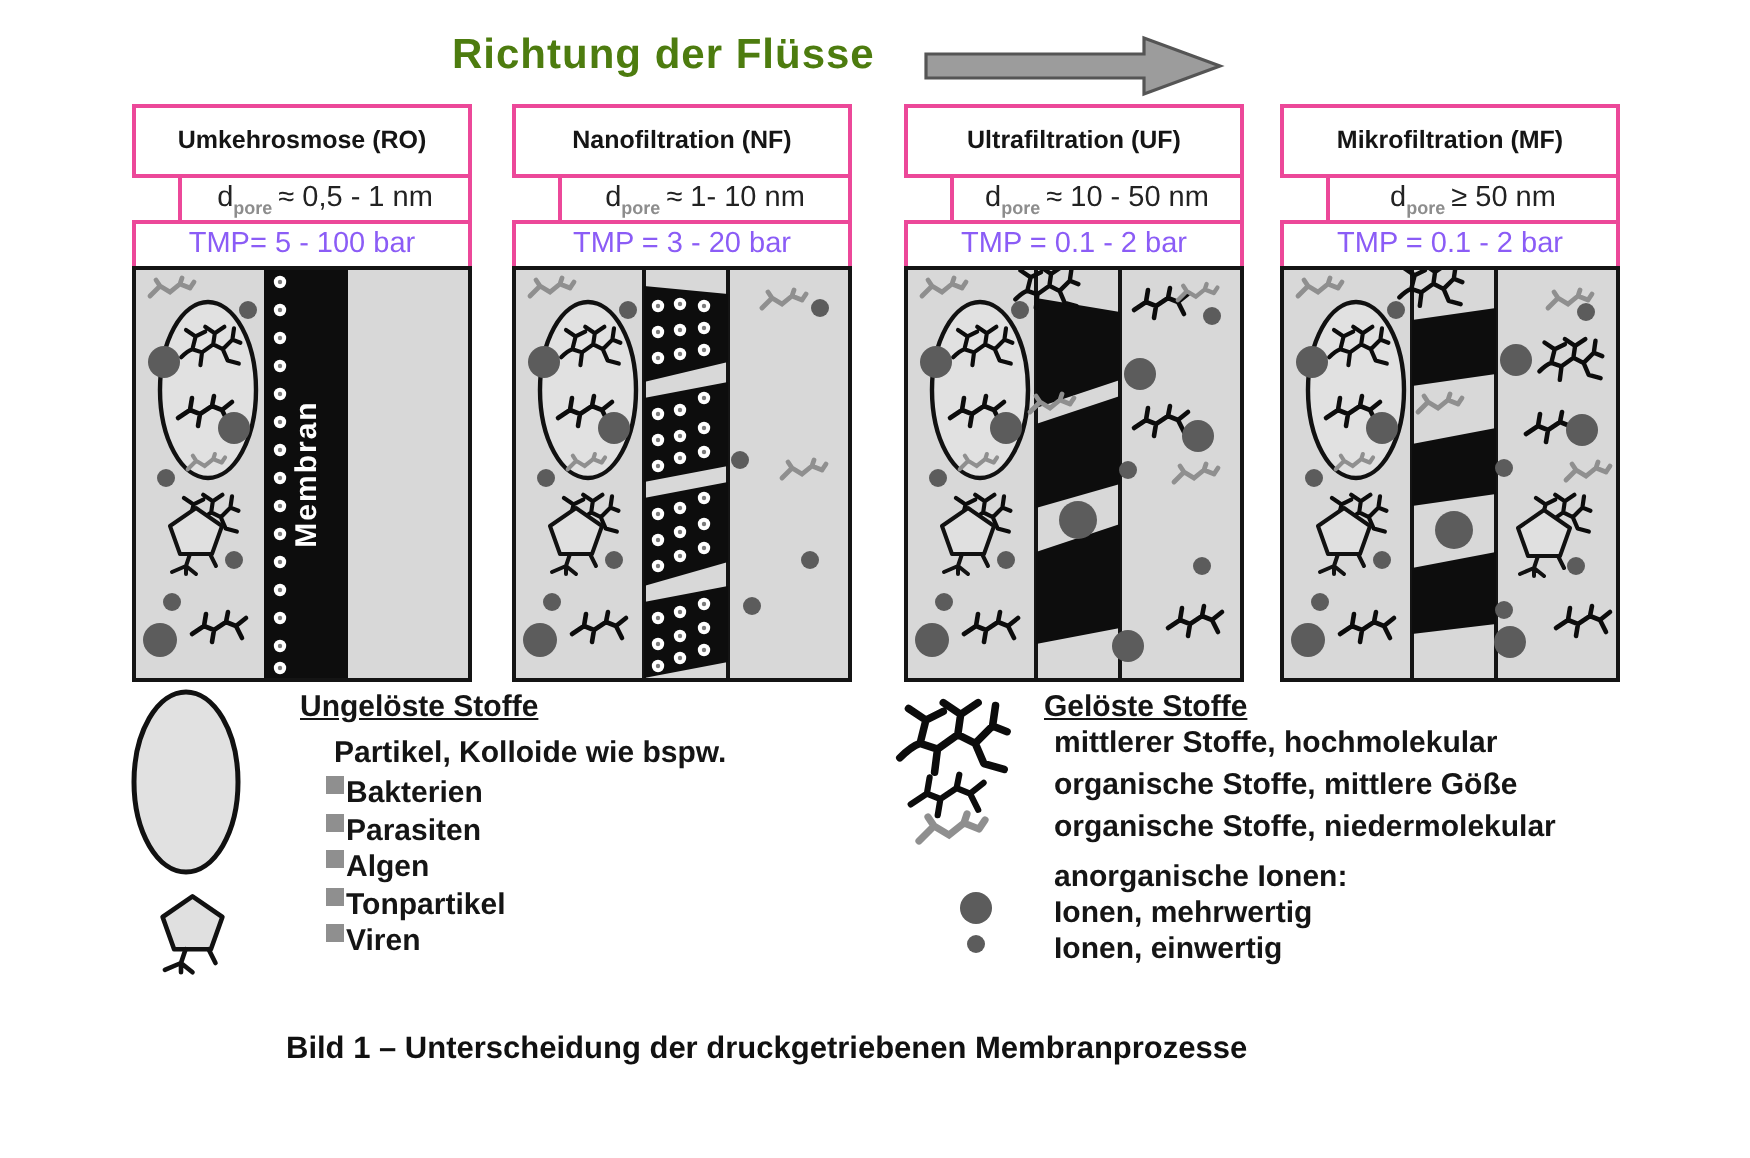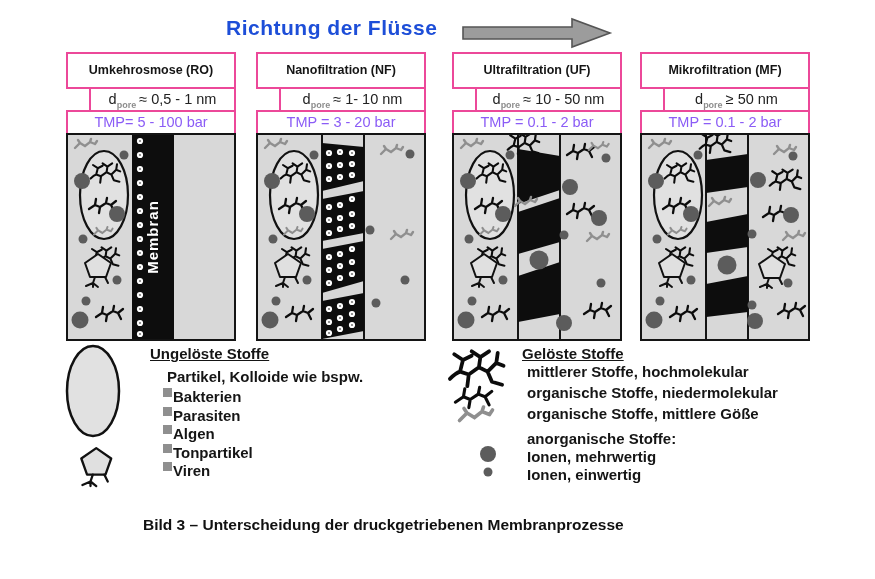--- a/index.html
+++ b/index.html
@@ -1,19 +1,19 @@
 <!DOCTYPE html>
 <html><head>
 <meta charset="utf-8">
 <style>
   html,body{margin:0;padding:0;background:#fff;}
   .stage{position:relative;width:875px;height:579px;background:#fff;overflow:hidden;
          font-family:"Liberation Sans","DejaVu Sans",sans-serif;color:#151515;}
   .diagram-title{position:absolute;left:226px;top:16px;font-size:21px;font-weight:bold;
-                 letter-spacing:.5px;color:#1d4ed8;}
+                 letter-spacing:.5px;color:#4d7c0f;}
   .flow-arrow{position:absolute;left:460px;top:16px;}
   .col{position:absolute;top:52px;width:170px;}
   .hdr{border:2px solid #ec4899;background:#fff;text-align:center;box-sizing:border-box;}
   .hdr-title{height:37px;line-height:33px;font-weight:bold;font-size:12.5px;}
   .hdr-pore{height:25px;line-height:21px;font-size:14.5px;margin-top:-2px;color:#222;margin-left:23px;}
   .hdr-tmp{height:25px;line-height:21px;font-size:14.5px;margin-top:-2px;color:#8b5cf6;}
   .poresub{font-size:9px;color:#8d8d8d;font-weight:bold;}
   .pore-val{margin-left:3px;}
   .panel{height:208px;border:2px solid #141414;margin-top:-2px;background:#d8d8d8;box-sizing:border-box;}
   .panel svg{display:block;}
@@ -331,24 +331,24 @@
   <svg class="lg-right-sym" style="left:444px;top:344px" width="80" height="140">
     <use href="#mol-big" transform="translate(3,3) scale(1.45)"></use>
     <use href="#mol-med" transform="translate(10,42) scale(1.35)"></use>
     <use href="#mol-small" transform="translate(14,63) scale(1.5)"></use>
     <circle class="ion" cx="44" cy="110" r="8"></circle>
     <circle class="ion" cx="44" cy="128" r="4.5"></circle>
   </svg>
   <div class="lg-title" style="left:522px;top:345px">Gelöste Stoffe</div>
   <div class="lg-right-list" style="left:527px;top:363px">
     <div>mittlerer Stoffe, hochmolekular</div>
+    <div>organische Stoffe, mittlere Göße</div>
     <div>organische Stoffe, niedermolekular</div>
-    <div>organische Stoffe, mittlere Göße</div>
-  </div>
-  <div class="lg-inorg-title" style="left:527px;top:430px">anorganische Stoffe:</div>
+  </div>
+  <div class="lg-inorg-title" style="left:527px;top:430px">anorganische Ionen:</div>
   <div class="lg-ion-label" style="left:527px;top:448px">Ionen, mehrwertig</div>
   <div class="lg-ion-label" style="left:527px;top:466px">Ionen, einwertig</div>
 
   <div class="caption">
-    <div>Bild 3 – Unterscheidung der druckgetriebenen Membranprozesse</div>
+    <div>Bild 1 – Unterscheidung der druckgetriebenen Membranprozesse</div>
   </div>
 
 </div>
 
 </body></html>

